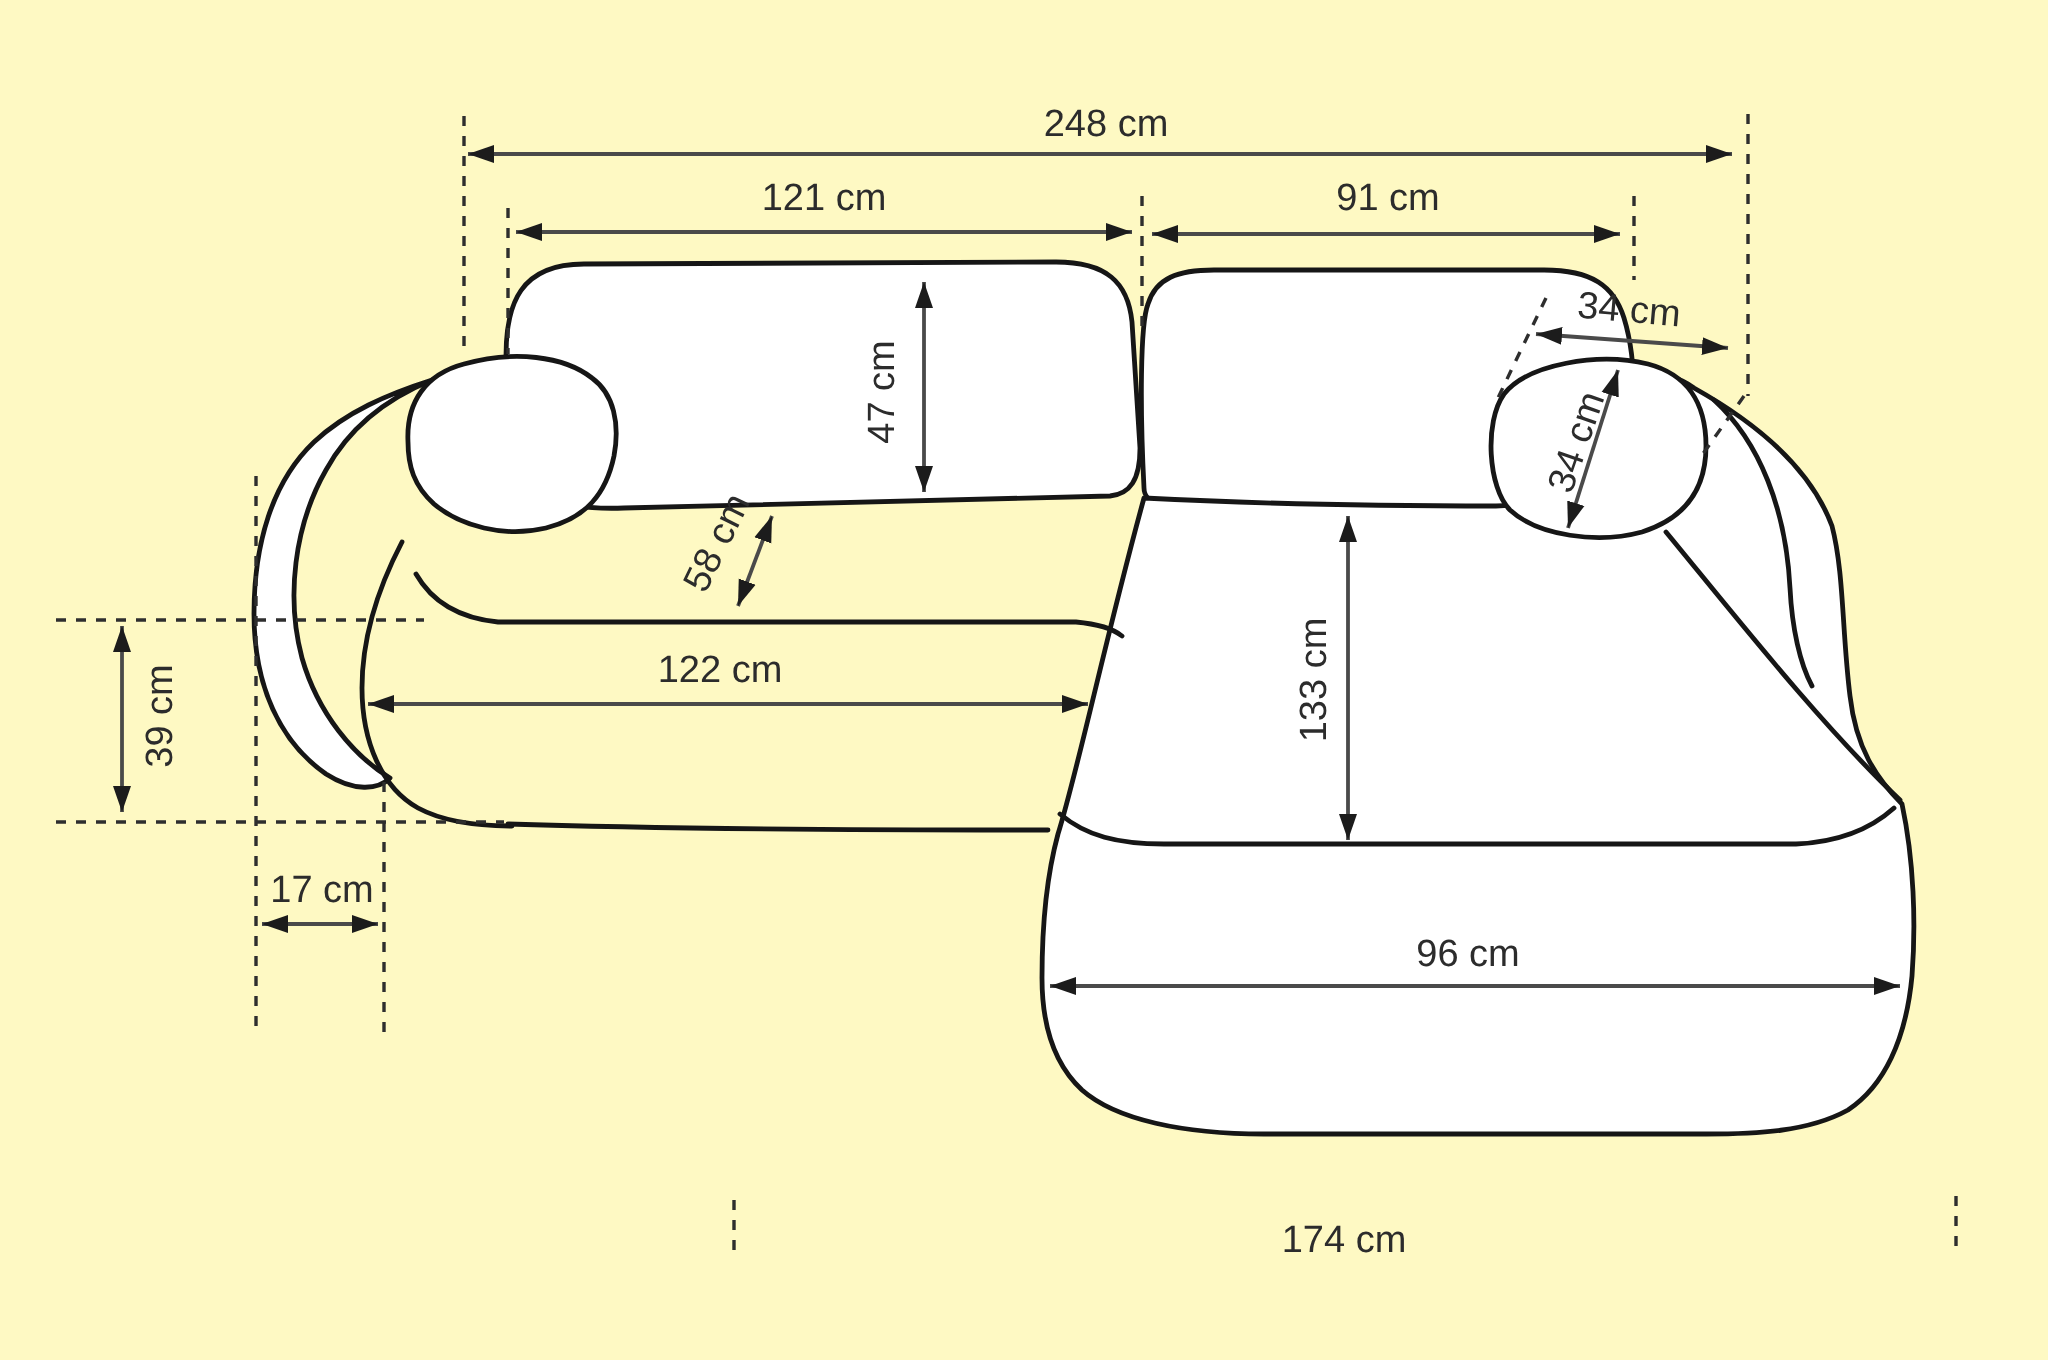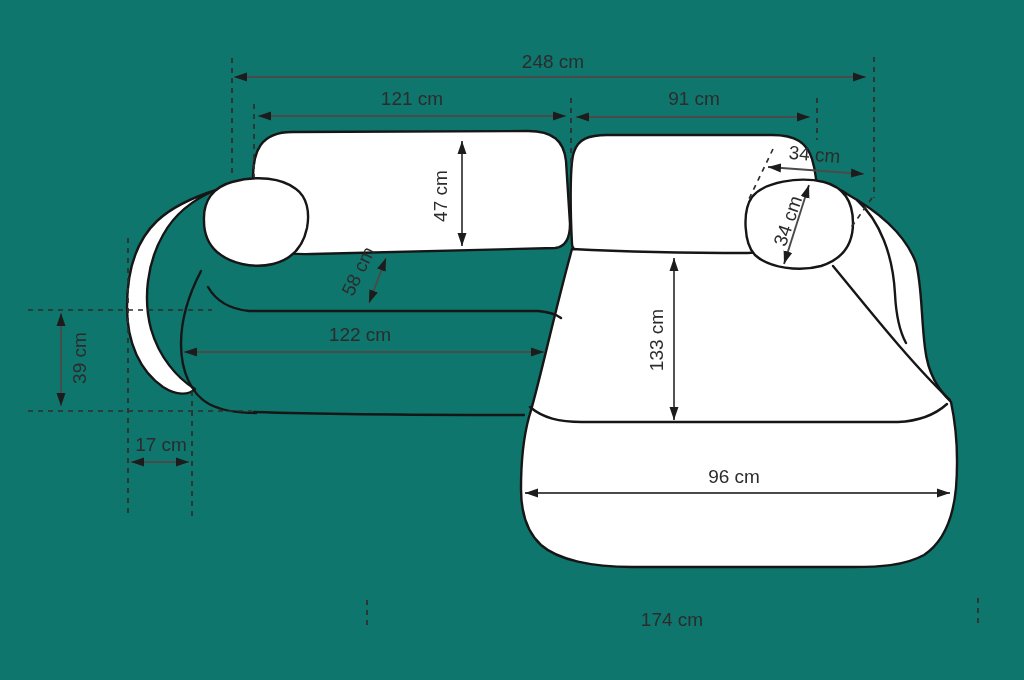--- a/index.html
+++ b/index.html
@@ -1,16 +1,16 @@
 <!DOCTYPE html>
 <html><head>
 <meta charset="utf-8">
 <style>
   html,body{margin:0;padding:0;background:#ffffff;}
-  .stage{position:relative;width:1024px;height:680px;background:#0f766e;overflow:hidden;
+  .stage{position:relative;width:1024px;height:680px;background:#fef9c3;overflow:hidden;
          font-family:"Liberation Sans",sans-serif;}
   svg{position:absolute;left:0;top:0;}
   .outline{fill:none;stroke:#161616;stroke-width:2.4;stroke-linecap:round;stroke-linejoin:round;}
   .filled{fill:#ffffff;stroke:#161616;stroke-width:2.4;stroke-linejoin:round;}
   .dashed{fill:none;stroke:#2e2e2e;stroke-width:1.7;stroke-dasharray:5 5;stroke-linecap:butt;}
   .dim{fill:none;stroke:#4a4a4a;stroke-width:1.9;marker-start:url(#arrowhead);marker-end:url(#arrowhead);}
   .dimlabel{fill:#2c2c2c;font-size:19px;text-anchor:middle;}
 </style>
 </head>
 <body>

